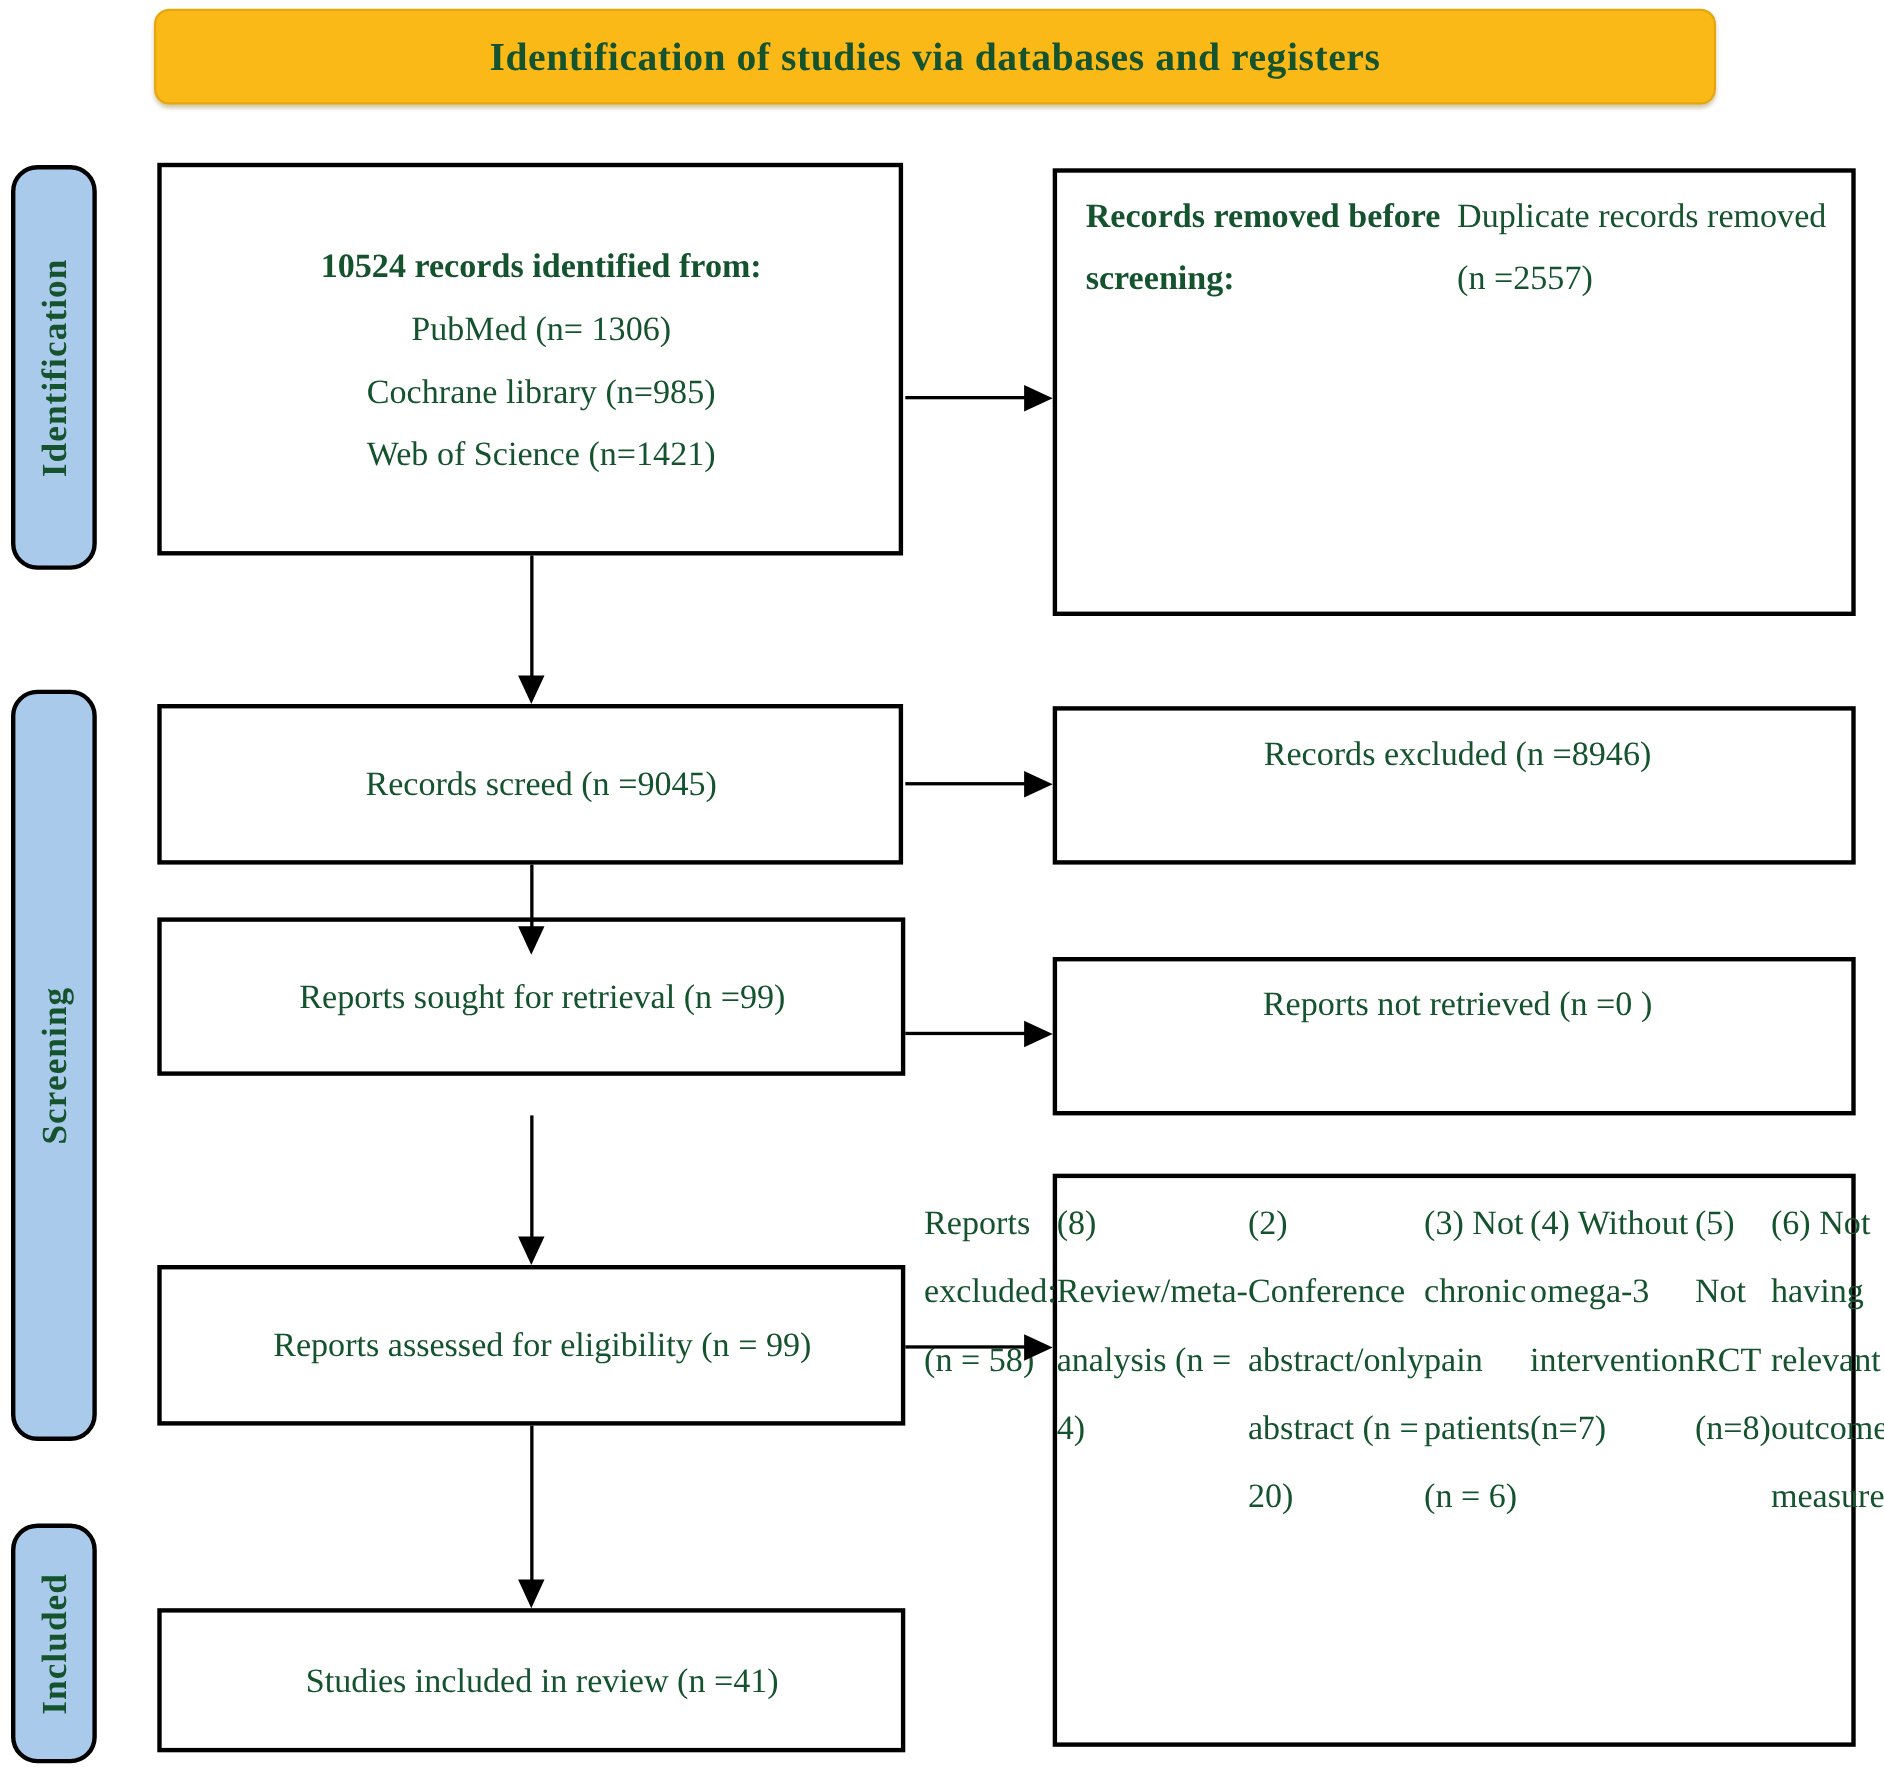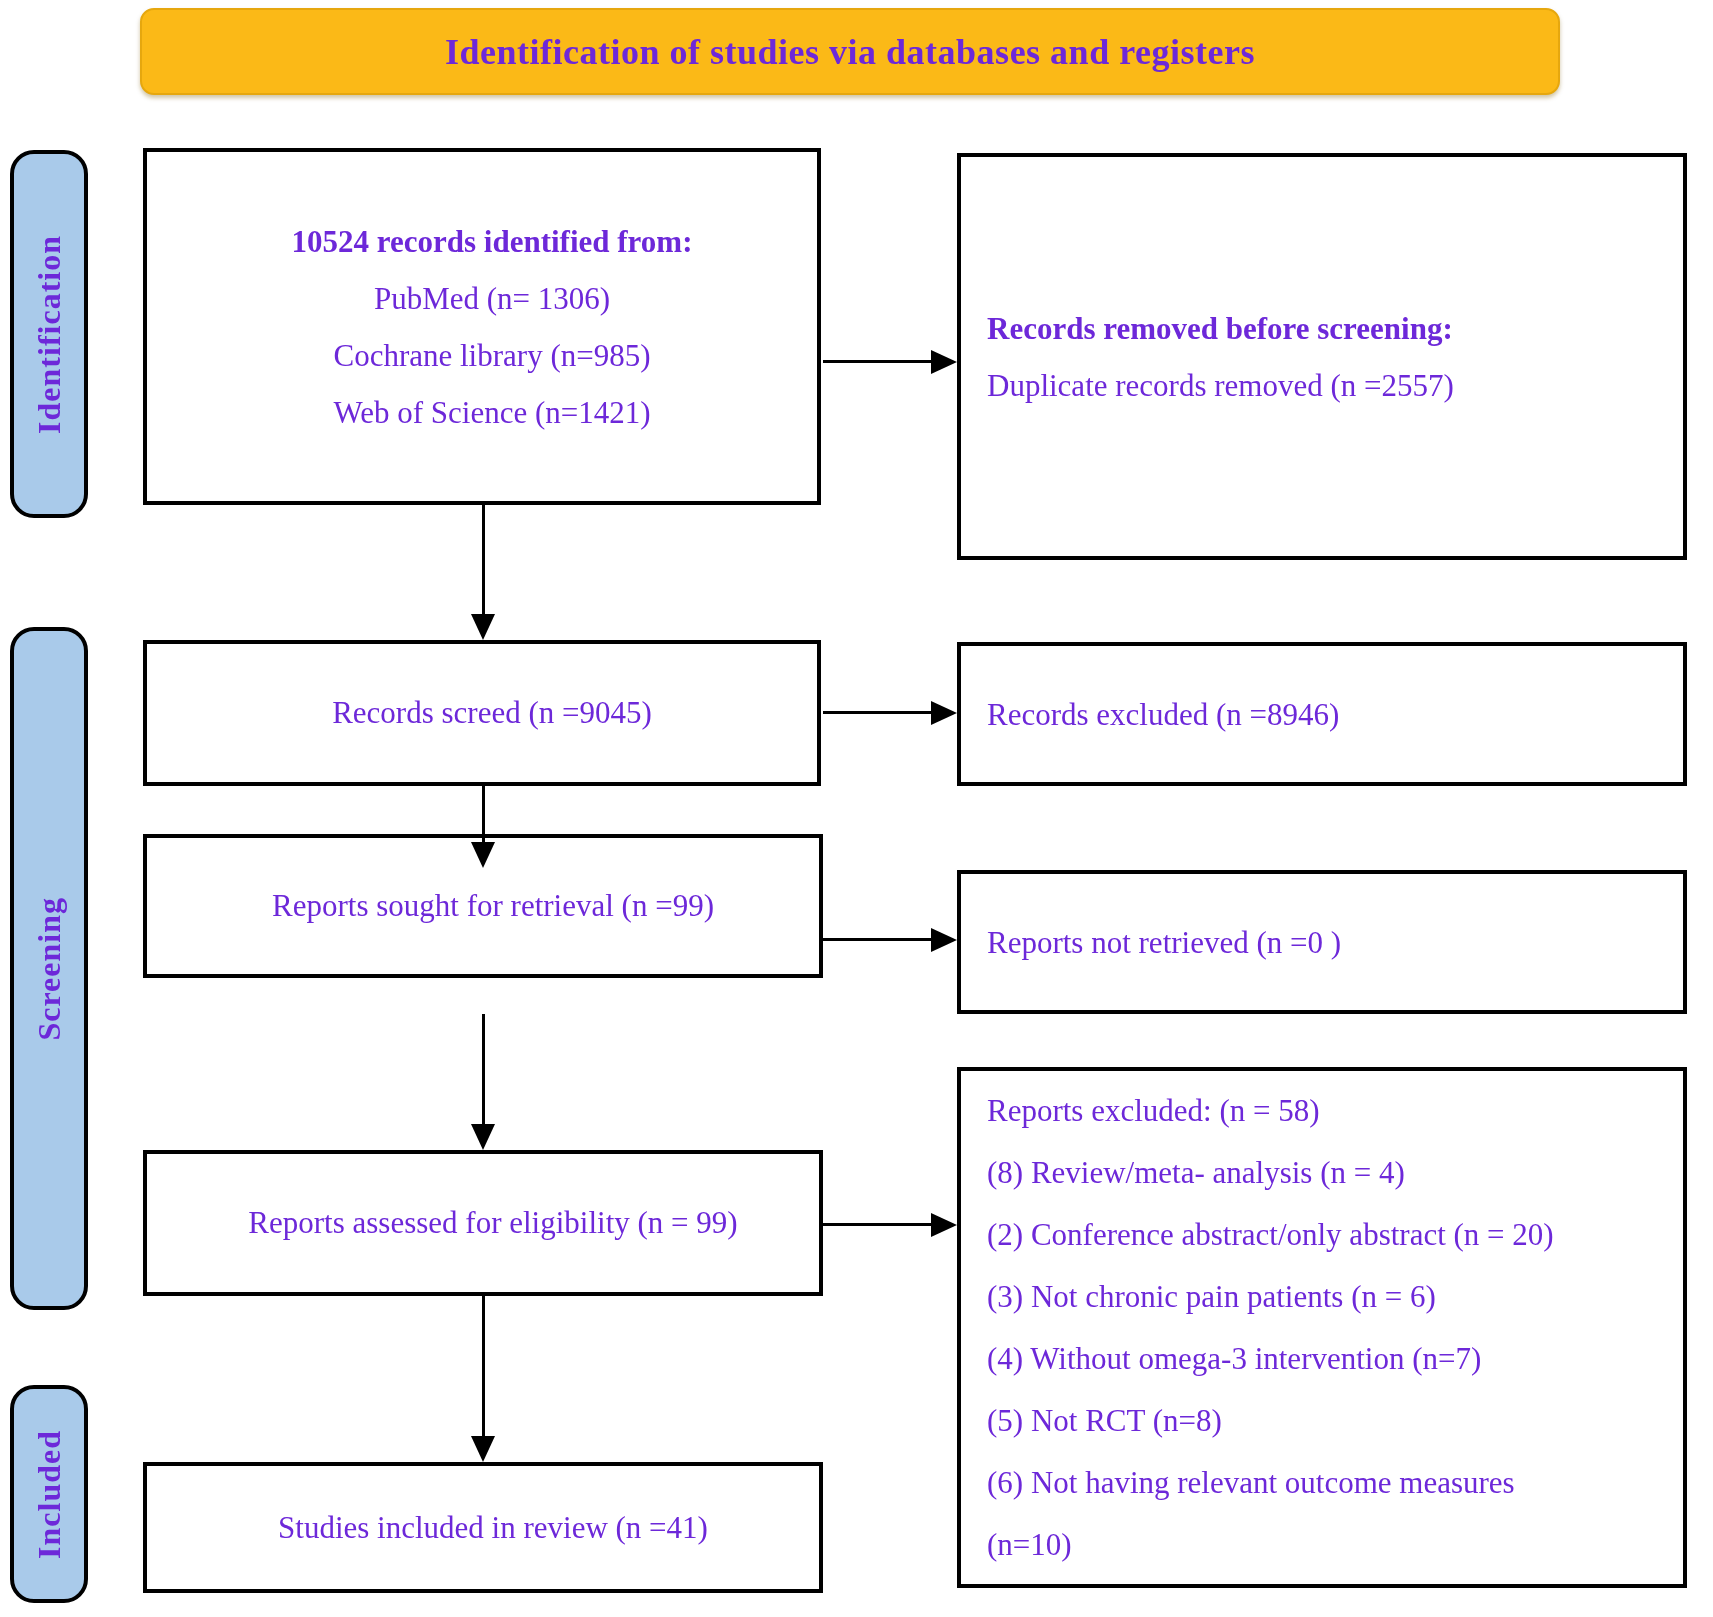--- a/index.html
+++ b/index.html
@@ -2,21 +2,21 @@
 <html><head>
 <meta charset="utf-8">
 <style>
   html,body{margin:0;padding:0;background:#ffffff;}
   #canvas{
     position:relative;
     width:1713px;
     height:1617px;
     background:#ffffff;
     font-family:"Liberation Serif","DejaVu Serif",serif;
-    color:#6d28d9;
+    color:#14532d;
     overflow:hidden;
   }
   
   .banner{
     position:absolute; left:140px; top:8px; width:1420px; height:87px;
     background:#FBB917;
     border:2px solid #e6a70e;
     border-radius:14px;
     box-sizing:border-box;
     display:flex; align-items:center; justify-content:center;
@@ -48,21 +48,21 @@
     border:4px solid #000;
     box-sizing:border-box;
     font-size:31px;
     padding-left:20px;
   }
   .box.center{
     display:flex; align-items:center; justify-content:center;
     text-align:center;
   }
   .box.leftalign{
-    display:flex; flex-direction:column; justify-content:center;
+    display:flex; justify-content:center;
     text-align:left; padding:10px 20px 10px 26px;
   }
   .multiline{ line-height:57px; text-align:center; }
   .multiline .head{ font-weight:bold; }
   .leftalign .head{ font-weight:bold; }
   .leftalign div{ line-height:57px; }
   .box-identified{ left:143px; top:148px; width:678px; height:357px; }
   .box-removed{ left:957px; top:153px; width:730px; height:407px; }
   .box-screened{ left:143px; top:640px; width:678px; height:146px; }
   .box-excluded{ left:957px; top:642px; width:730px; height:144px; }

